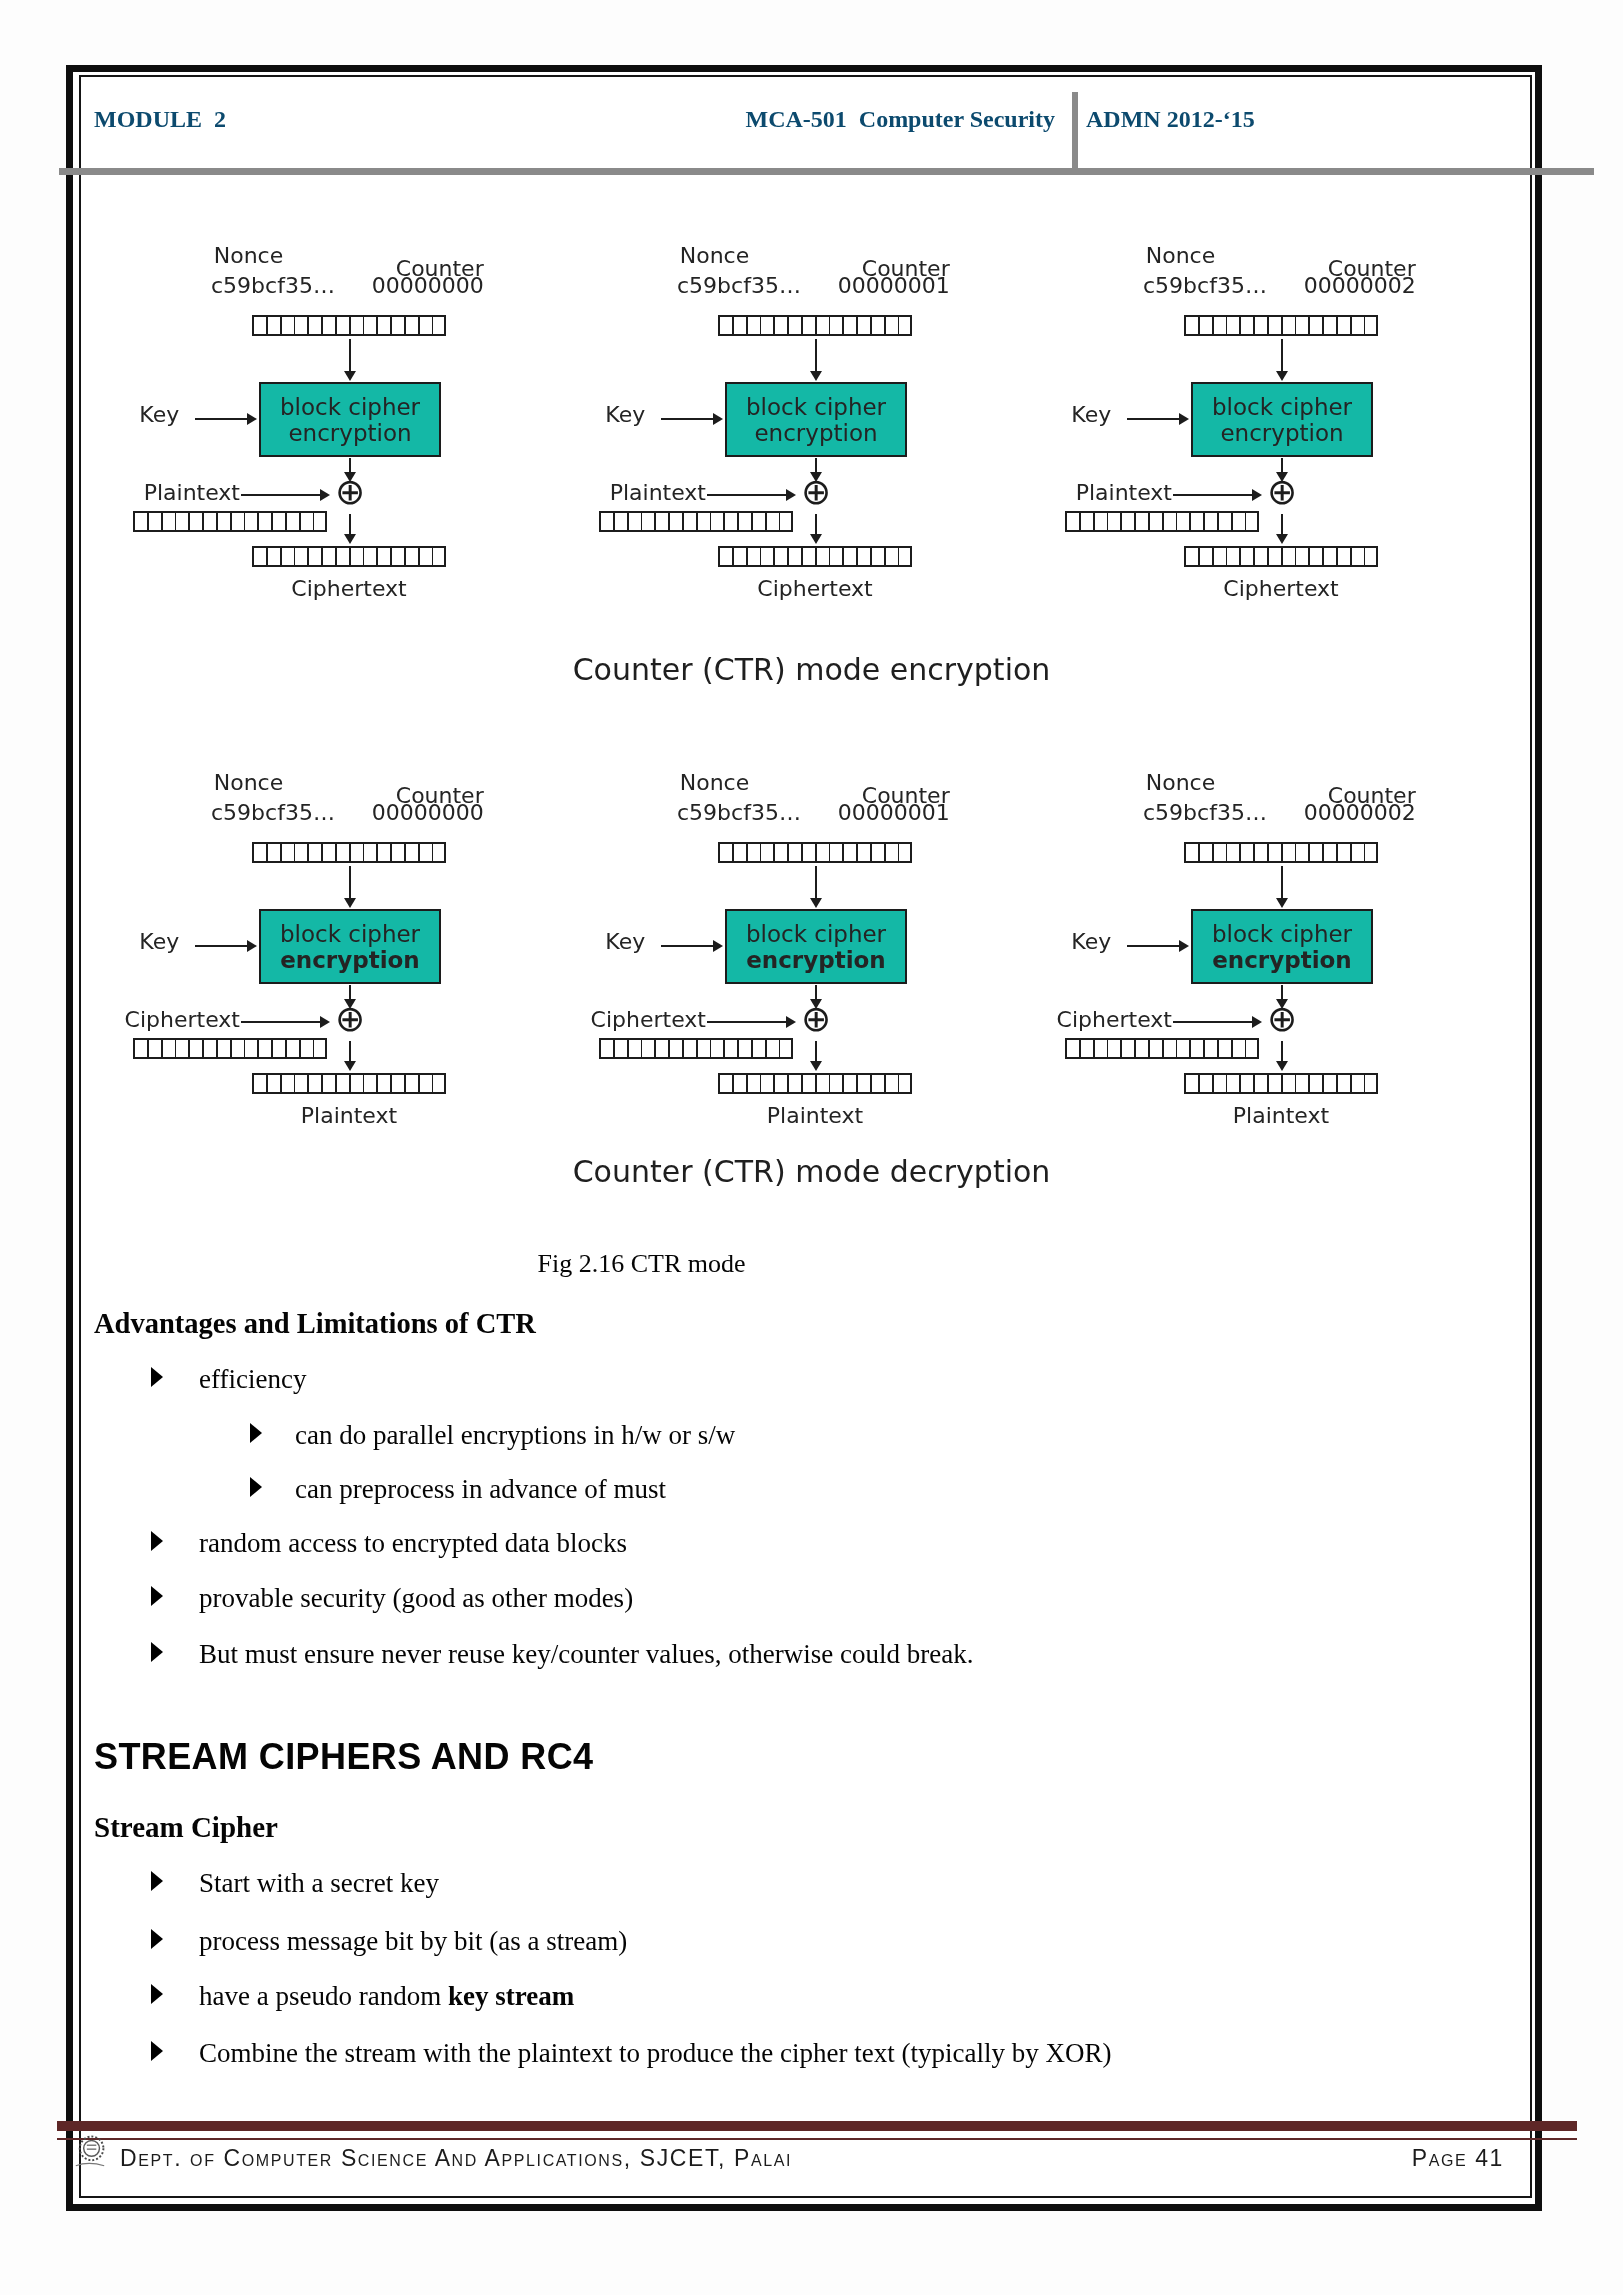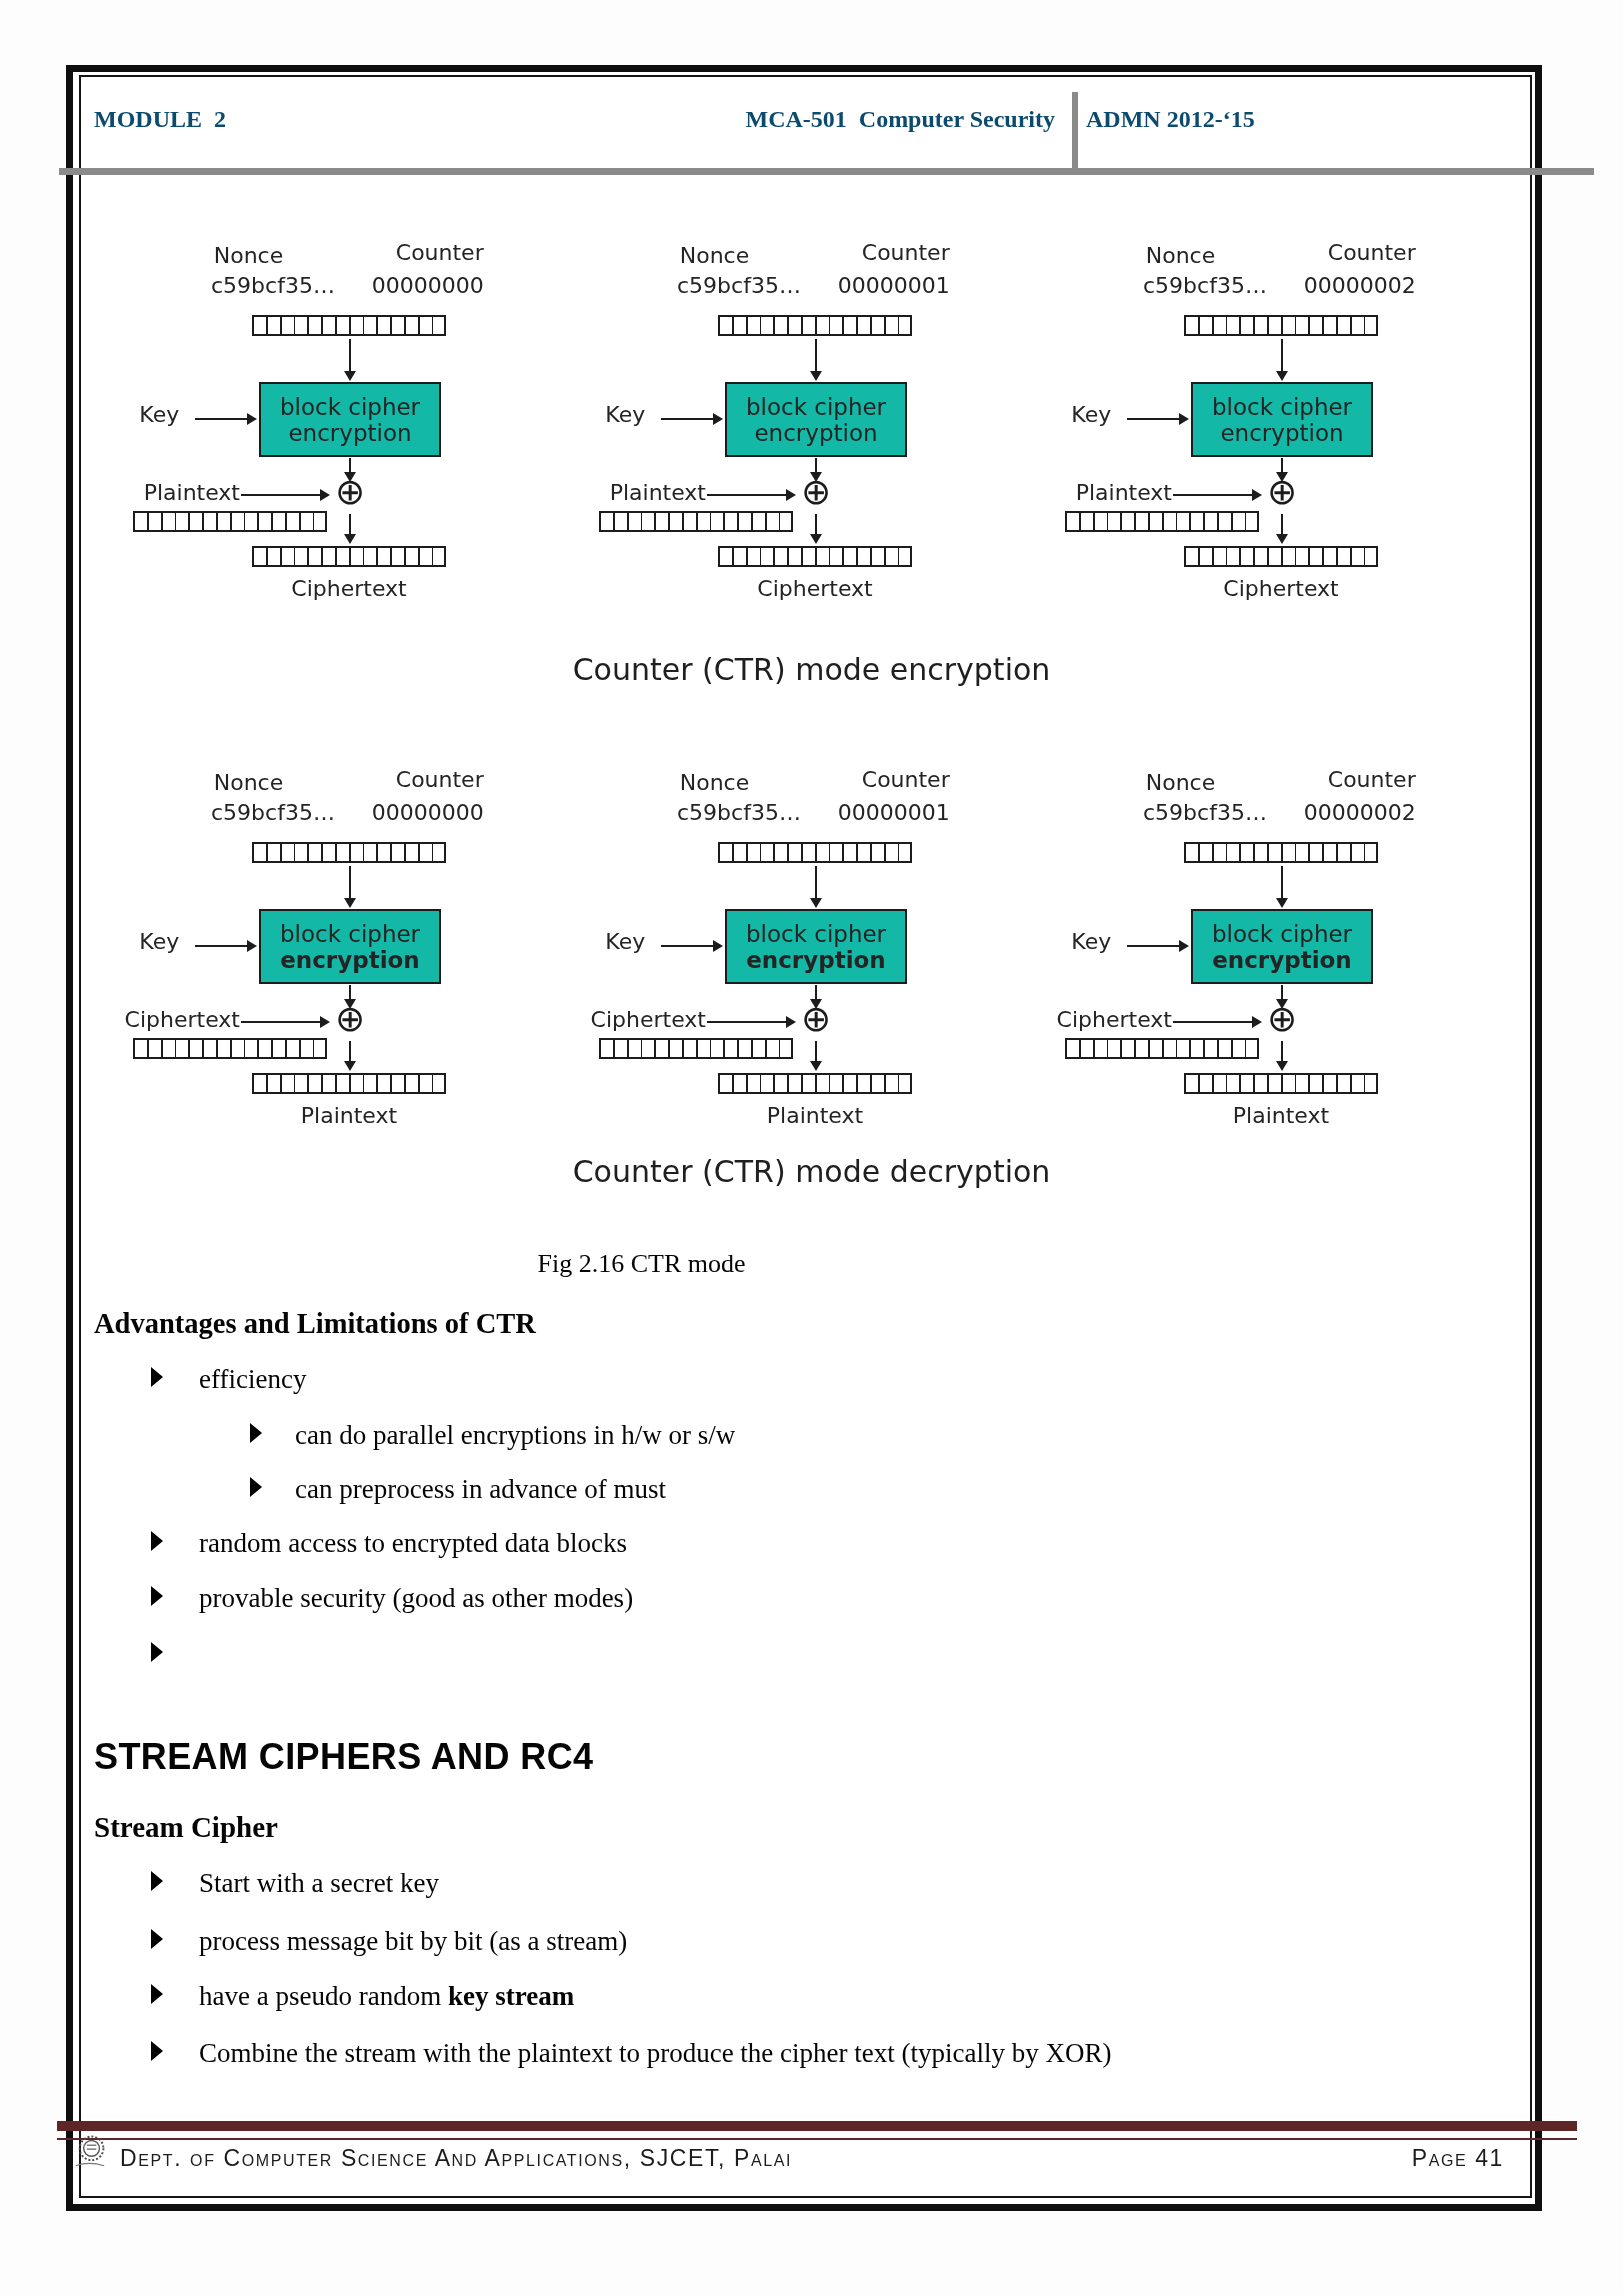--- a/index.html
+++ b/index.html
@@ -21,21 +21,21 @@
   
   .diagram{position:absolute;left:0;width:1399px;height:373px;
            font-family:"DejaVu Sans",sans-serif;color:#242424;}
   .d-enc{top:238px;}
   .d-dec{top:765px;}
   .unit{position:absolute;top:0;width:357px;height:373px;}
   .u0{left:133px;} .u1{left:599px;} .u2{left:1065px;}
   .dlbl,.dval{position:absolute;font-size:22px;line-height:25px;white-space:nowrap;}
   .nonce-l{left:48px;top:4.8px;width:135px;text-align:center;}
   .nonce-v{left:78px;top:35px;}
-  .counter-l{right:6.3px;top:2px;}
+  .counter-l{right:6.3px;top:18px;}
   .counter-v{right:6.3px;top:35px;}
   .bar{position:absolute;width:194px;height:20.6px;border:2.4px solid #1c1c1c;box-sizing:border-box;
        background:repeating-linear-gradient(90deg,#fff 0,#fff 12px,#1c1c1c 12px,#1c1c1c 13.8px);}
   .bar-top{left:119px;top:77px;}
   .bar-in{left:0;top:273px;}
   .bar-out{left:119px;top:308px;}
   .av{position:absolute;width:2.4px;background:#1c1c1c;}
   .av::after{content:"";position:absolute;left:-5.2px;bottom:-9.5px;
              border:6.3px solid transparent;border-bottom:0;border-top:10.3px solid #1c1c1c;}
   .ah{position:absolute;height:2.4px;background:#1c1c1c;}
@@ -260,20 +260,21 @@
   <div class="bullet l1 b4">
     <span class="tri"></span>
     <span class="btext"><span>random access to encrypted data blocks</span><b></b></span>
   </div>
   <div class="bullet l1 b5">
     <span class="tri"></span>
     <span class="btext"><span>provable security (good as other modes)</span><b></b></span>
   </div>
   <div class="bullet l1 b6">
     <span class="tri"></span>
+    <span class="btext"><span>But must ensure never reuse key/counter values, otherwise could break.</span><b></b></span>
   </div>
 
   <div class="sec-heading h-stream">STREAM CIPHERS AND RC4</div>
   <div class="sec-heading h-streamsub">Stream Cipher</div>
 
   <div class="bullet l1 s1">
     <span class="tri"></span>
     <span class="btext"><span>Start with a secret key</span><b></b></span>
   </div>
   <div class="bullet l1 s2">

